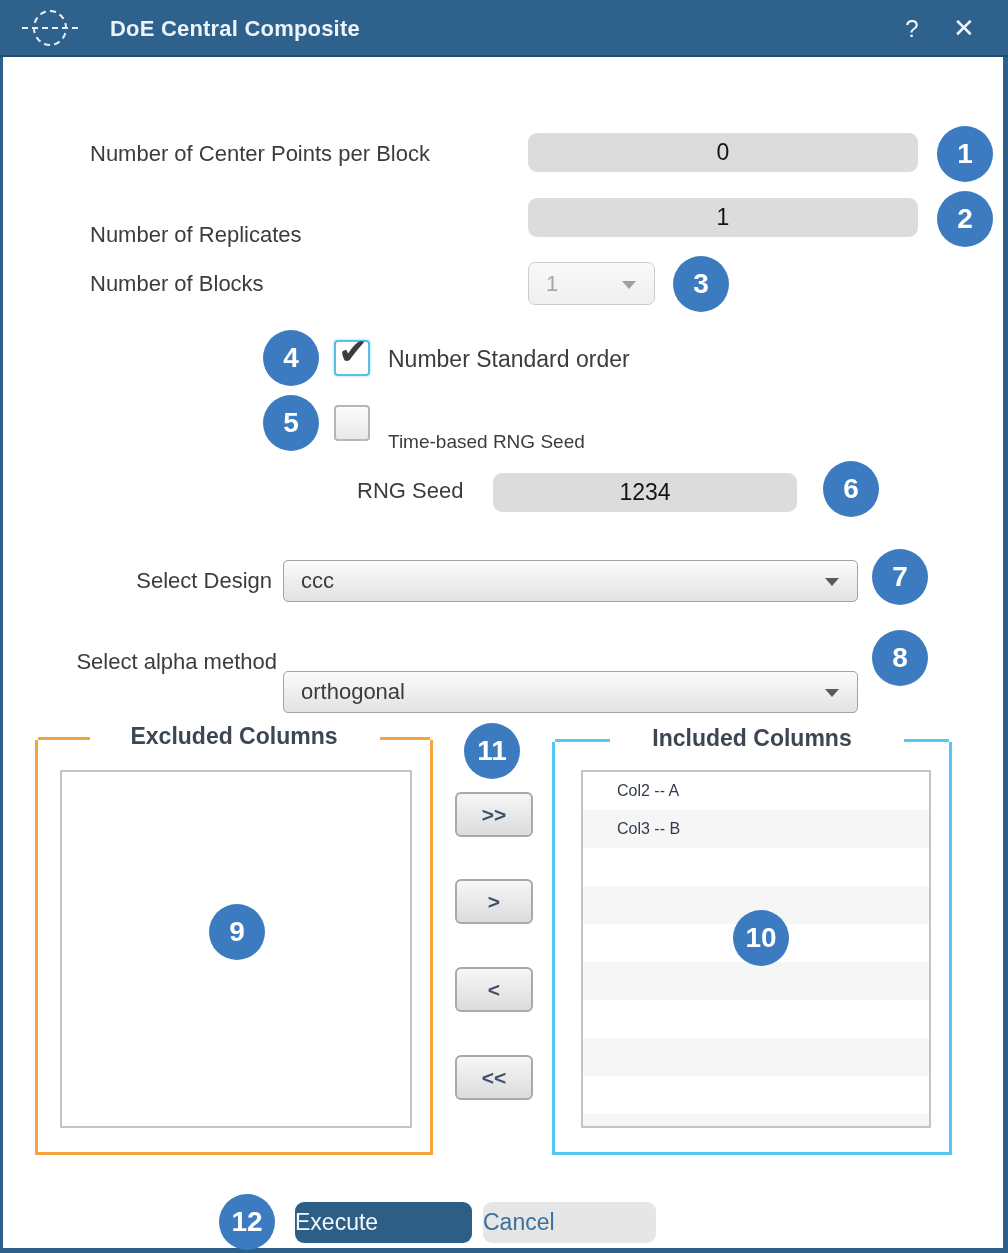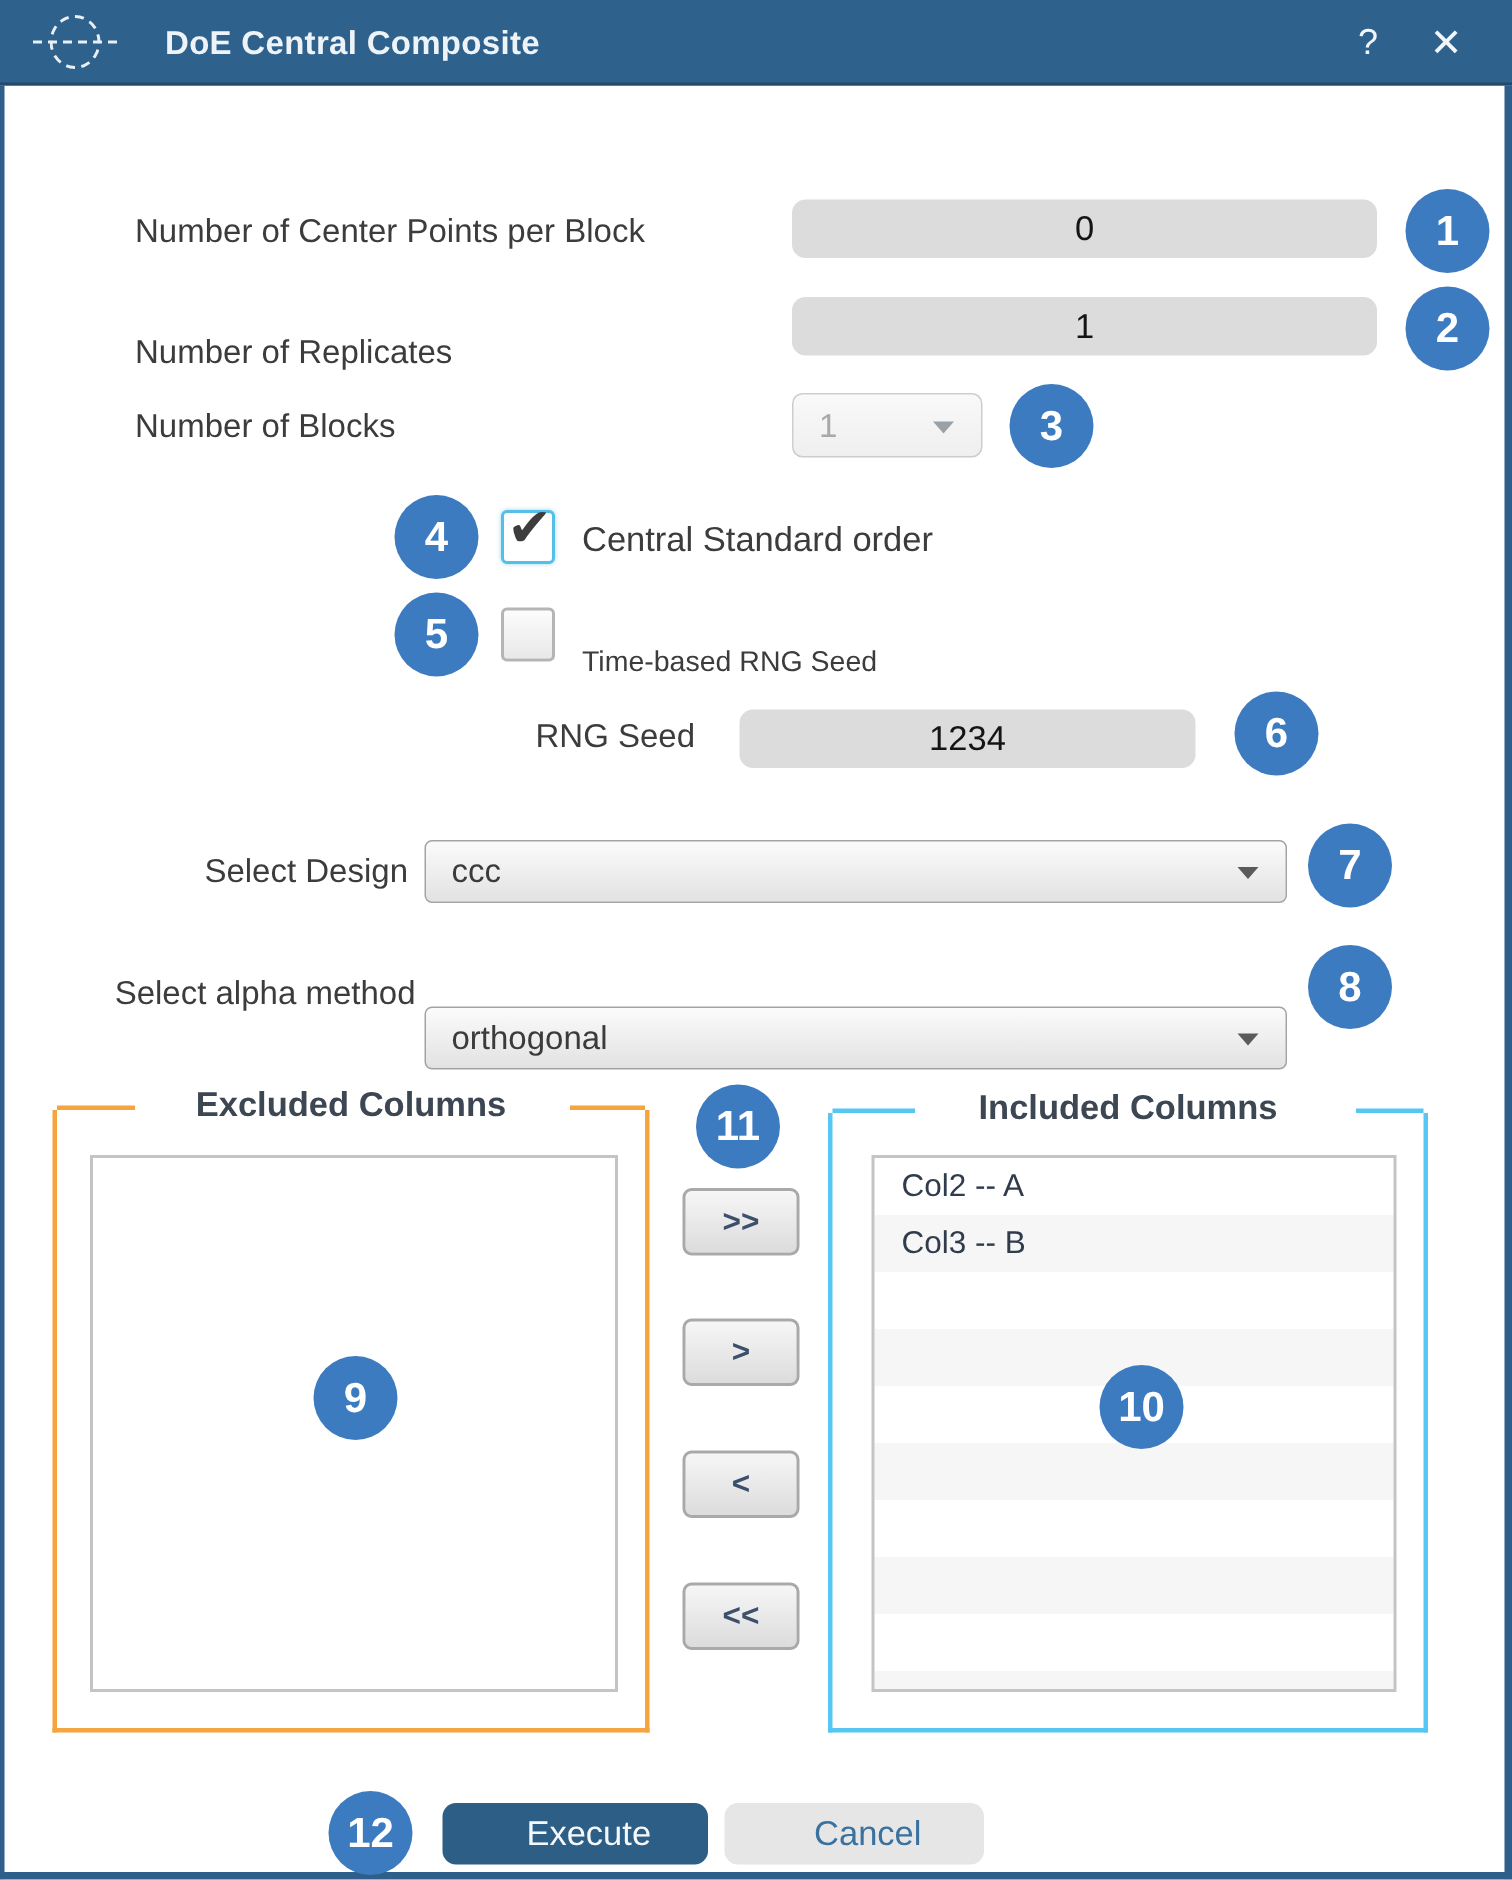--- a/index.html
+++ b/index.html
@@ -88,36 +88,36 @@
     position:absolute; top:-17px; left:0; width:100%; text-align:center;
     color:#3d4754; font-size:23px; font-weight:700;
   }
 
   .listbox { position:absolute; background:#ffffff; border:2px solid #c4c4c4; }
   .listbox.striped {
     background-image:repeating-linear-gradient(to bottom,
       #ffffff 0px, #ffffff 38px, #f6f6f6 38px, #f6f6f6 76px);
   }
   .list-item {
-    height:38px; line-height:38px; padding-left:18px;
-    color:#303c4c; font-size:21px;
+    height:38px; line-height:38px; padding-left:34px;
+    color:#303c4c; font-size:16px;
   }
 
   
   .xfer {
     position:absolute; left:455px; width:78px; height:45px;
     border:2px solid #a9a9a9; border-radius:6px;
     background:linear-gradient(#f6f6f6,#dcdcdc);
     color:#3c4f6b; font-size:21px; font-weight:700;
     text-align:center; line-height:41px; letter-spacing:0px;
   }
 
   
-  .btn { position:absolute; height:41px; border-radius:9px; text-align:center;
-         line-height:41px; font-size:23px;padding-left:18px; }
+  .btn { position:absolute; height:41px; border-radius:9px; text-align:left;
+         line-height:41px; font-size:23px; }
   .btn-execute { left:295px; top:1202px; width:177px; background:#2c5e86; color:#f4f8fb; }
   .btn-cancel  { left:483px; top:1202px; width:173px; background:#e6e6e6; color:#39719f; }
 
   
   .badge {
     position:absolute; width:56px; height:56px; border-radius:50%;
     background:#3d7bc0; color:#ffffff; font-size:28px; font-weight:700;
     text-align:center; line-height:56px; z-index:10;
   }
   .b1  { left:937px; top:126px; }
@@ -160,21 +160,21 @@
 
   <div class="lbl" style="left:90px; top:271px;">Number of Blocks</div>
   <div class="combo disabled" style="left:528px; top:262px; width:127px; height:43px;">
     <span class="ctext">1</span>
     <span class="arrow"></span>
   </div>
 
   <div class="checkbox checked" style="left:334px; top:340px;">
     <span class="mark">✔</span>
   </div>
-  <div class="lbl" style="left:388px; top:346px; font-size:23px;">Central Standard order</div>
+  <div class="lbl" style="left:388px; top:346px; font-size:23px;">Number Standard order</div>
 
   <div class="checkbox unchecked" style="left:334px; top:405px;"></div>
   <div class="lbl" style="left:388px; top:411px; font-size:19px;margin-top:20px;">Time-based RNG Seed</div>
 
   <div class="lbl" style="left:357px; top:478px;">RNG Seed</div>
   <div class="pill-input" style="left:493px; top:473px; width:304px; height:39px; line-height:39px;">
     <span class="val">1234</span>
   </div>
 
   <div class="lbl" style="left:60px; top:568px; width:212px; text-align:right;">Select Design</div>

